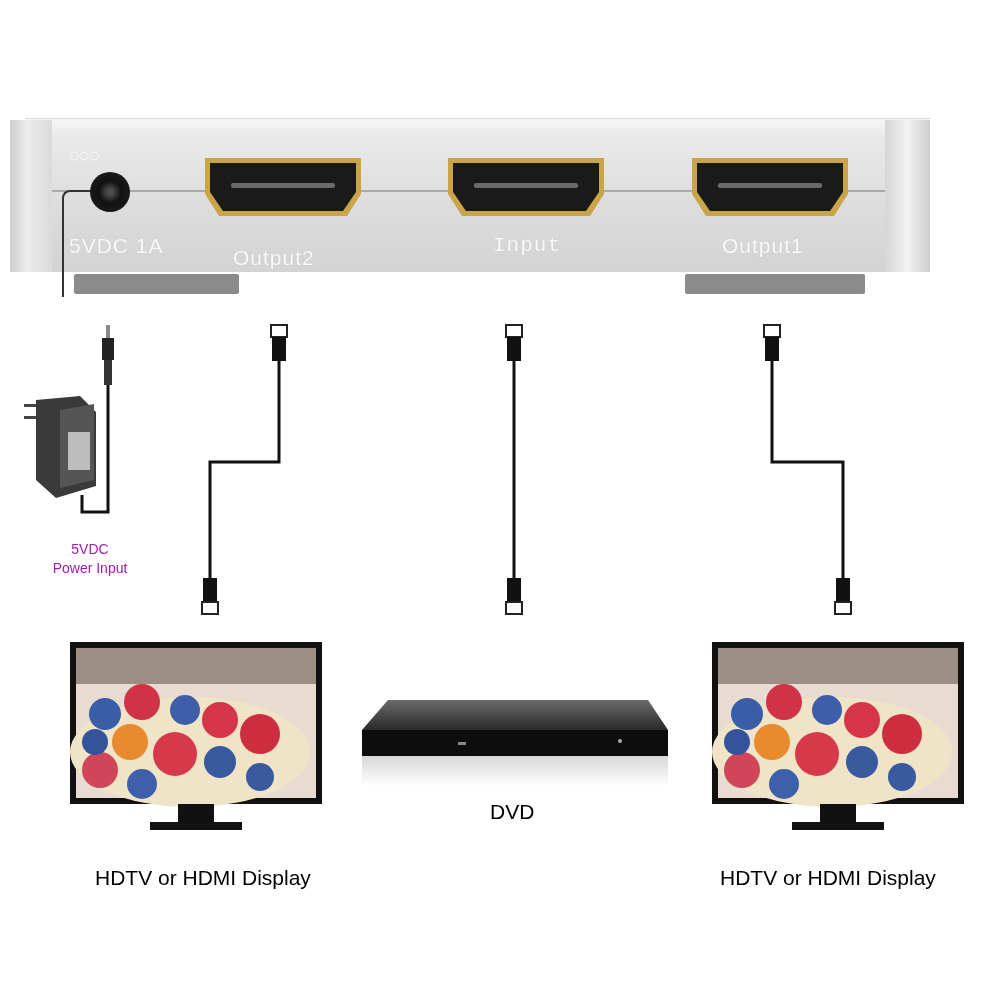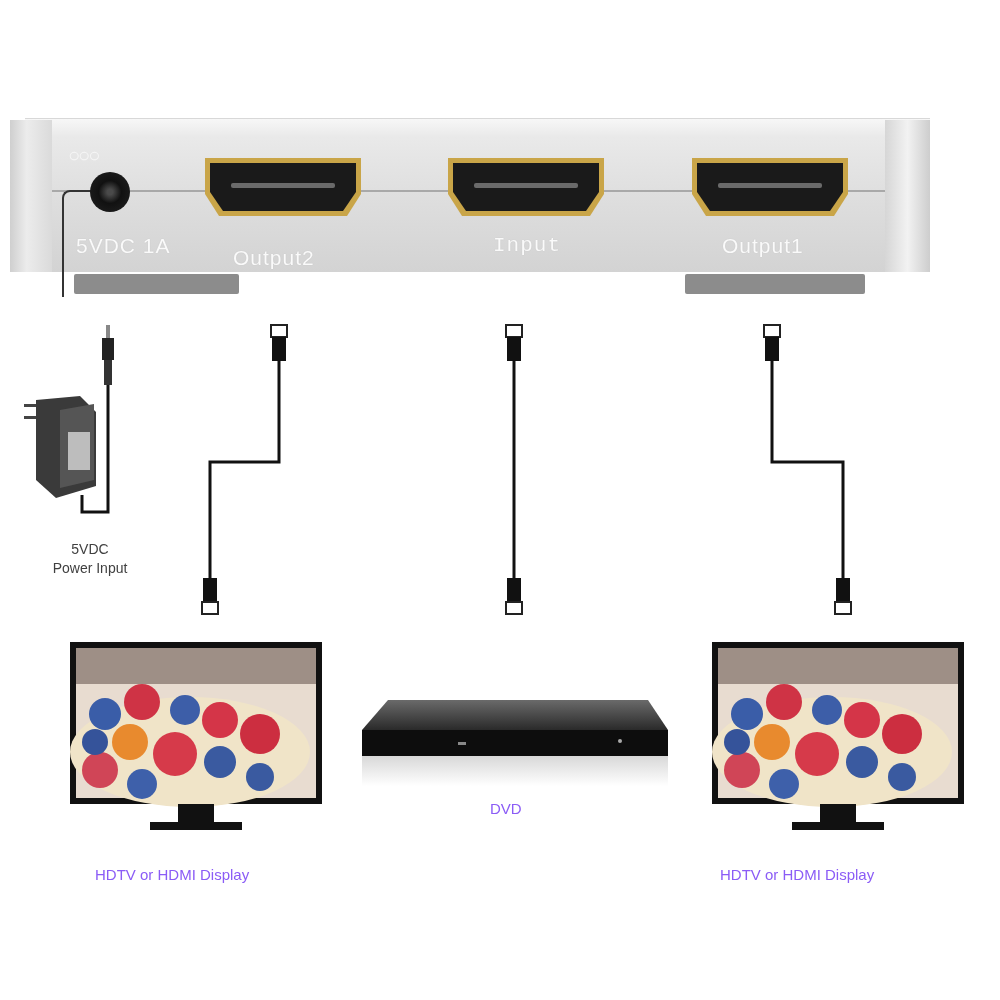--- a/index.html
+++ b/index.html
@@ -11,37 +11,37 @@
   .box-left-cap{left:10px;top:120px;width:42px;height:152px;background:linear-gradient(90deg,#cfcfcf,#ececec 40%,#dadada);}
   .box-right-cap{left:885px;top:120px;width:45px;height:152px;background:linear-gradient(90deg,#d6d6d6,#f2f2f2 50%,#cdcdcd);}
   .seam{left:52px;top:190px;width:833px;height:2px;background:#a9a9a9;}
   .foot{height:20px;background:#8c8c8c;border-radius:2px;}
   .port{width:164px;height:66px;}
   .port-label{color:#fafafa;font-size:21px;letter-spacing:1px;text-shadow:0 0 1px #bbb;}
   .logo-circles{left:68px;top:144px;color:#f6f6f6;font-size:20px;letter-spacing:-2px;}
   .dc-jack{left:90px;top:172px;width:40px;height:40px;border-radius:50%;background:radial-gradient(circle,#4a4a4a 10%,#111 40%,#222 100%);}
   .dc-wire{left:62px;top:190px;width:28px;height:105px;border-top:2px solid #333;border-left:2px solid #333;border-top-left-radius:8px;}
   
-  .lbl{color:#8b5cf6;font-size:15px;}
-  .small-lbl{color:#404040;font-size:14px;text-align:center;line-height:19px;}
+  .lbl{color:#000000;font-size:21px;}
+  .small-lbl{color:#a21caf;font-size:14px;text-align:center;line-height:19px;}
 </style>
 </head>
 <body>
 
 <div>
   <div class="abs box-top"></div>
   <div class="abs box-face"></div>
   <div class="abs box-left-cap"></div>
   <div class="abs box-right-cap"></div>
   <div class="abs seam"></div>
 
   <div class="abs logo-circles">○○○</div>
   <div class="abs dc-wire"></div>
   <div class="abs dc-jack"></div>
-  <div class="abs port-label" style="left:76px;top:234px;">5VDC 1A</div>
+  <div class="abs port-label" style="left:69px;top:234px;">5VDC 1A</div>
 
   <svg class="abs port" style="left:201px;top:154px;" viewBox="0 0 164 66">
     <path d="M4 4 H160 V40 L146 62 H18 L4 40 Z" fill="#c9a548"></path>
     <path d="M9 9 H155 V38 L142 57 H22 L9 38 Z" fill="#1a1a1a"></path>
     <rect x="30" y="29" width="104" height="5" rx="2" fill="#6a6a6a"></rect>
   </svg>
   <svg class="abs port" style="left:444px;top:154px;" viewBox="0 0 164 66">
     <path d="M4 4 H160 V40 L146 62 H18 L4 40 Z" fill="#c9a548"></path>
     <path d="M9 9 H155 V38 L142 57 H22 L9 38 Z" fill="#1a1a1a"></path>
     <rect x="30" y="29" width="104" height="5" rx="2" fill="#6a6a6a"></rect>

